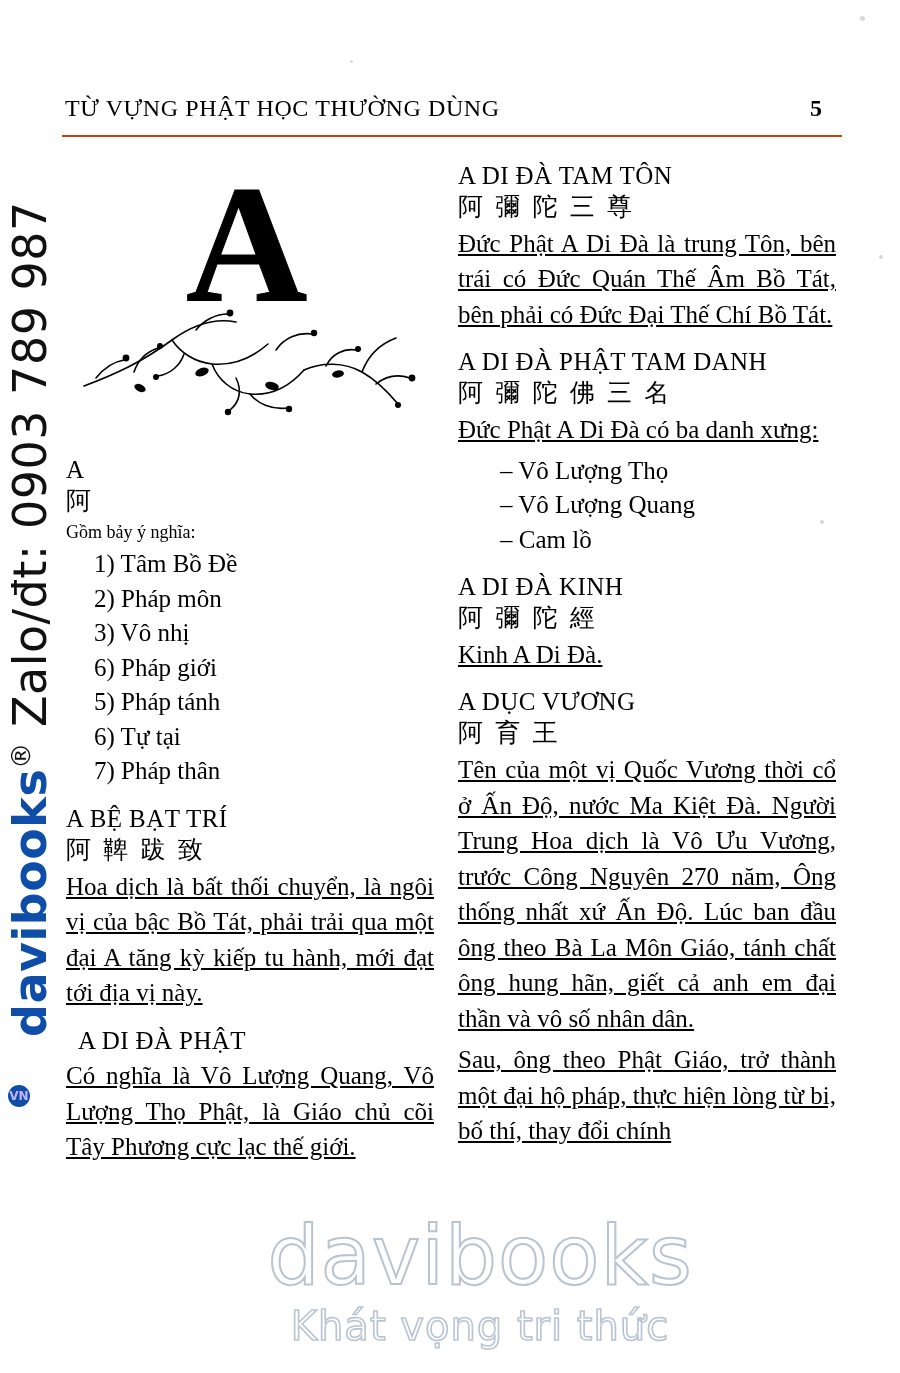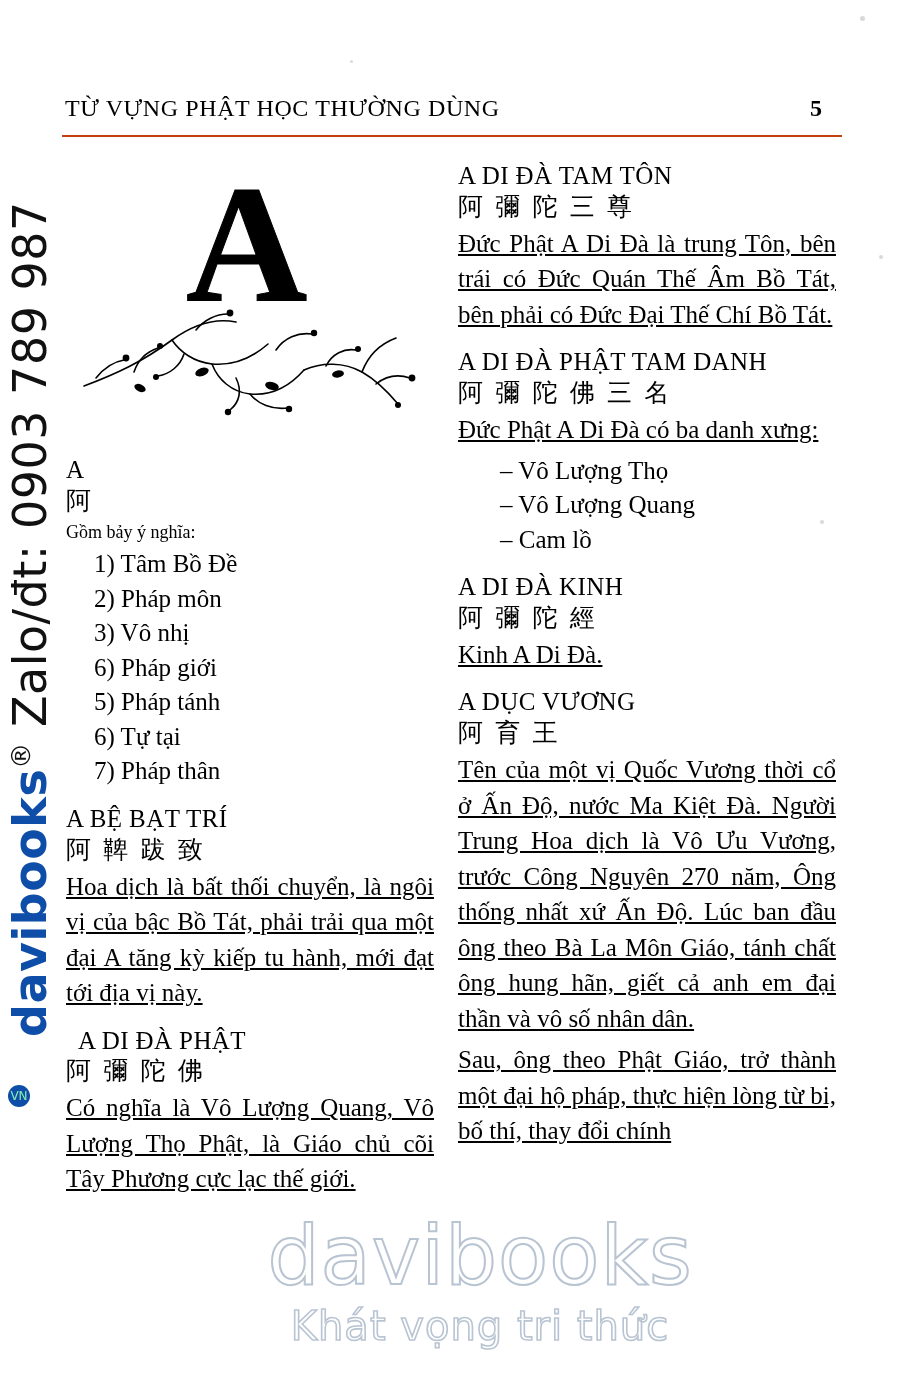--- a/index.html
+++ b/index.html
@@ -54,26 +54,26 @@
     vertical-align: super;
   }
   #side-vn-badge {
     position: absolute;
     left: 8px;
     top: 1085px;
     width: 22px;
     height: 22px;
     border-radius: 50%;
     background: #0f4ea8;
-    color: #86efac;
+    color: #c4b5fd;
     font-family: "DejaVu Sans", sans-serif;
     font-size: 12px;
     line-height: 22px;
     text-align: center;
-    font-weight: normal;
+    font-weight: bold;
   }
 
   
   #header {
     position: absolute;
     left: 62px;
     top: 95px;
     width: 780px;
     height: 40px;
     border-bottom: 2px solid #c2410c;
@@ -294,21 +294,20 @@
     </div>
 
     <div>
       <div class="entry-head">A BỆ BẠT TRÍ</div>
       <div class="hanzi">阿 鞞 跋 致</div>
       <div class="para">Hoa dịch là bất thối chuyển, là ngôi vị của bậc Bồ Tát, phải trải qua một đại A tăng kỳ kiếp tu hành, mới đạt tới địa vị này.</div>
     </div>
 
     <div>
       <div class="entry-head indent">A DI ĐÀ PHẬT</div>
-      <div class="hanzi">阿 彌 陀 佛</div>
       <div class="para">Có nghĩa là Vô Lượng Quang, Vô Lượng Thọ Phật, là Giáo chủ cõi Tây Phương cực lạc thế giới.</div>
     </div>
   </div>
 
   <div id="col-right">
 
     <div style="margin-top:-4px;">
       <div class="entry-head">A DI ĐÀ TAM TÔN</div>
       <div class="hanzi">阿 彌 陀 三 尊</div>
       <div class="para">Đức Phật A Di Đà là trung Tôn, bên trái có Đức Quán Thế Âm Bồ Tát, bên phải có Đức Đại Thế Chí Bồ Tát.</div>

